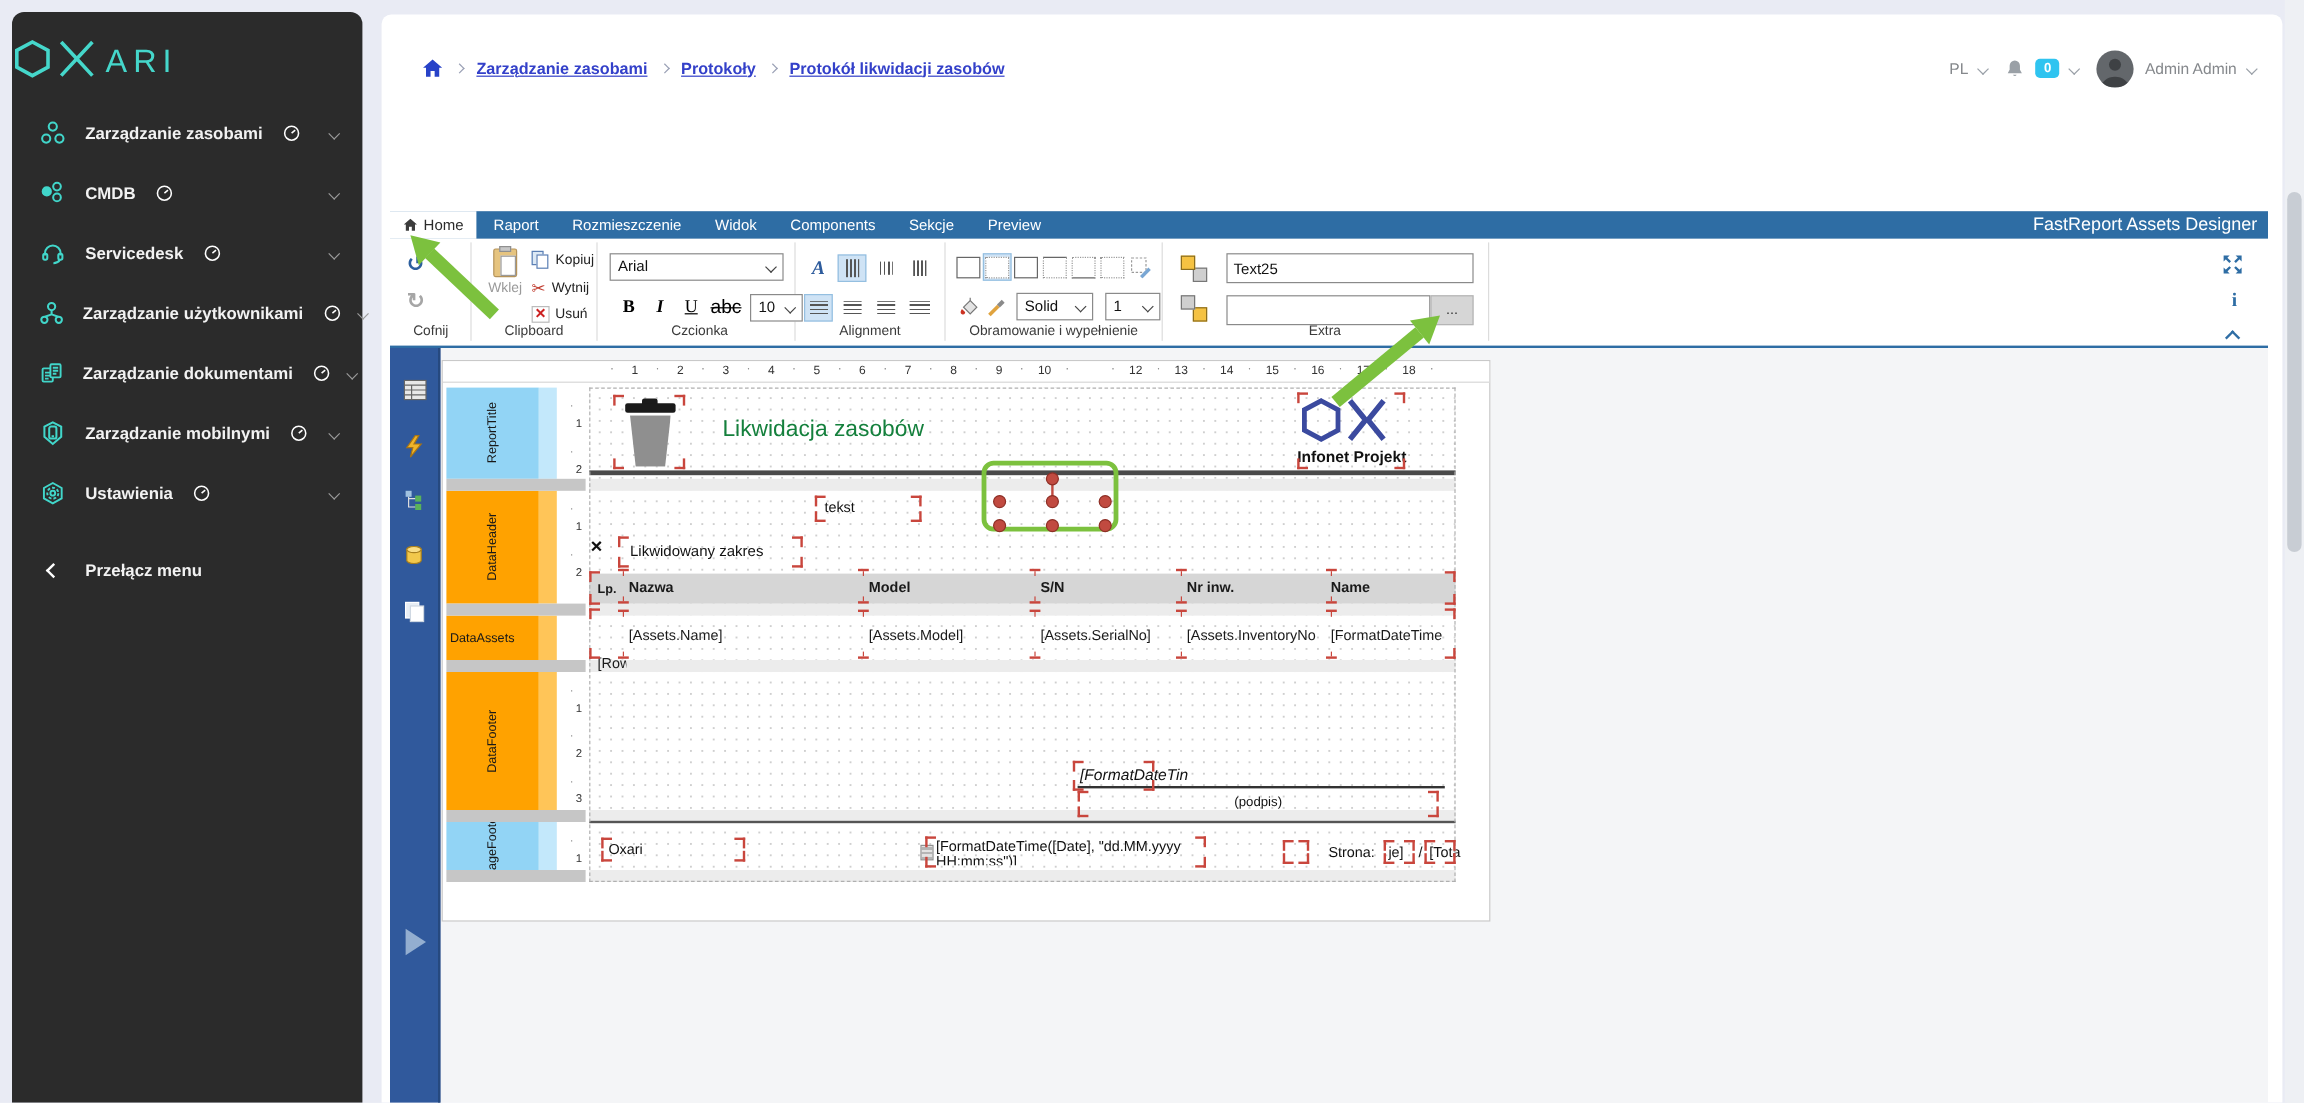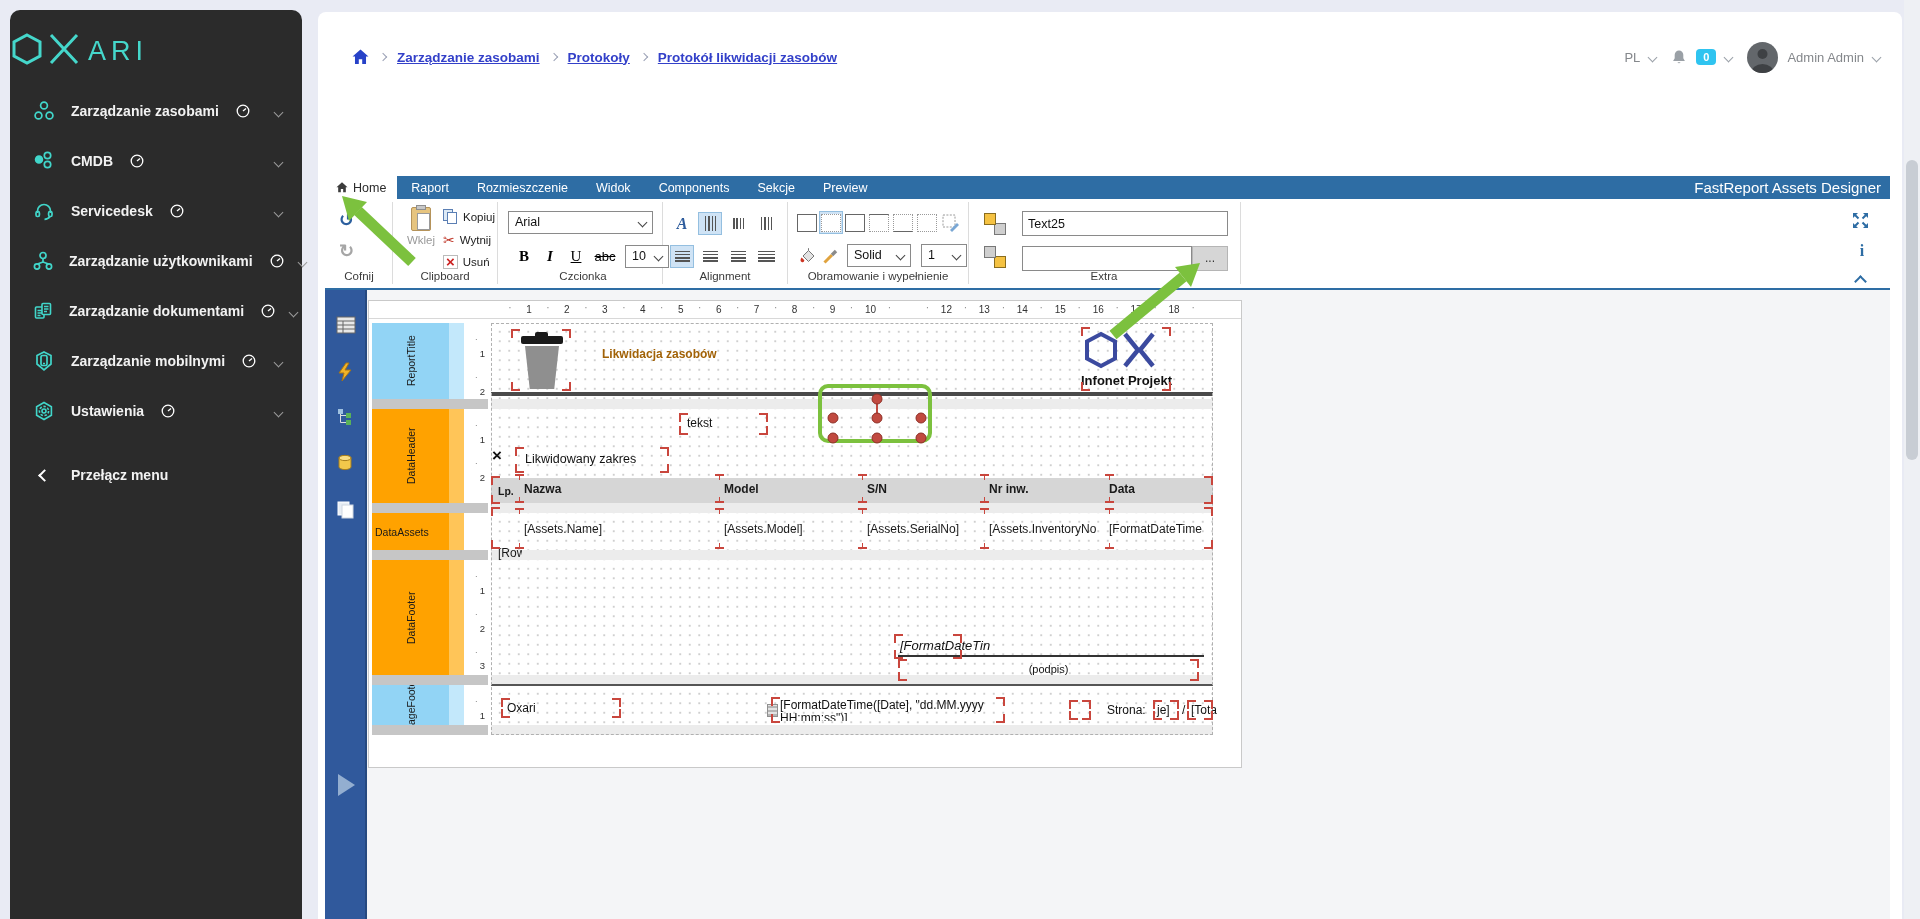--- a/index.html
+++ b/index.html
@@ -361,21 +361,21 @@
     <div class="sq" style="left:187px;top:46px">
         <span style="font-family:'Liberation Serif',serif;font-weight:800;font-size:15px">B</span>
       </div>
     <div class="sq" style="left:213px;top:46px">
         <span style="font-family:'Liberation Serif',serif;font-style:italic;font-weight:700;font-size:15px">I</span>
       </div>
     <div class="sq" style="left:239px;top:46px">
         <span style="font-family:'Liberation Serif',serif;font-size:15px;text-decoration:underline">U</span>
       </div>
     <div class="sq" style="left:265px;top:46px;width:30px">
-        <span style="font-size:13px;text-decoration:line-through">abc</span>
+        <span style="font-size:16px;text-decoration:line-through">abc</span>
       </div>
     <div class="combo" style="left:300px;top:46px;width:44px">10</div>
     <div class="glabel" style="left:258px">Czcionka</div>
 
     <div class="sq" style="left:345px;top:13px">
         <span style="font-family:'Liberation Serif',serif;font-weight:800;font-style:italic;font-size:16px;color:#2d5b9c">A</span>
       </div>
     <div class="sq sel" style="left:373px;top:13px">
         <span class="vbars"></span>
       </div>
@@ -621,21 +621,21 @@
     <div id="printable"></div>
 
     <div class="obj" style="left:142px;top:28px;width:60px;height:62px">
         <b></b>
       </div>
     <div style="position:absolute;left:152px;top:31px;z-index:4">
       <span style="position:absolute;left:14px;top:0;width:13px;height:5px;background:#1a1a1a;border-radius:2px 2px 0 0"></span>
       <span style="position:absolute;left:0;top:4px;width:42px;height:8px;background:#1a1a1a;border-radius:2px"></span>
       <span style="position:absolute;left:4px;top:14px;width:34px;height:43px;background:#8f8f8f;clip-path:polygon(0 0,100% 0,86% 100%,14% 100%)"></span>
     </div>
-    <div class="ctext" style="left:233px;top:46px;font-size:12px;font-weight:700;color:#a16207">Likwidacja zasobów</div>
+    <div class="ctext" style="left:233px;top:46px;font-size:19px;font-weight:400;color:#15803d">Likwidacja zasobów</div>
     <div class="obj" style="left:712px;top:26px;width:90px;height:64px">
         <b></b>
       </div>
     <div style="position:absolute;left:714px;top:28px;z-index:4">
       <svg width="86" height="44" viewBox="0 0 86 44">
           <polygon points="18,5 32,12.5 32,29.5 18,37 4,29.5 4,12.5" fill="none" stroke="#3b4a9f" stroke-width="4"></polygon>
           <path d="M42 5 L55 21 L42 37" fill="none" stroke="#3b4a9f" stroke-width="4.5"></path>
           <path d="M70 5 L57 21 L70 37" fill="none" stroke="#3b4a9f" stroke-width="4.5"></path>
         </svg>
     </div>
@@ -705,21 +705,21 @@
       <span class="hdot" style="left:99px;top:30px"></span>
       <span class="hdot" style="left:11px;top:50px"></span>
       <span class="hdot" style="left:55px;top:50px"></span>
       <span class="hdot" style="left:99px;top:50px"></span>
     </div>
   <div class="hcell" style="left: 129px; width: 24px; font-size: 10.5px; top: 184px;">Lp.</div>
       <div class="hcell" style="left: 155px; width: 198px;">Nazwa</div>
       <div class="hcell" style="left: 355px; width: 141px;">Model</div>
       <div class="hcell" style="left: 498px; width: 120px;">S/N</div>
       <div class="hcell" style="left: 620px; width: 118px;">Nr inw.</div>
-      <div class="hcell" style="left: 740px; width: 104px;">Data</div>
+      <div class="hcell" style="left: 740px; width: 104px;">Name</div>
       <div class="dcell" style="left: 129px; width: 24px; margin-top: 24px;">[Row</div>
       <div class="dcell" style="left: 155px; width: 198px;">[Assets.Name]</div>
       <div class="dcell" style="left: 355px; width: 141px;">[Assets.Model]</div>
       <div class="dcell" style="left: 498px; width: 120px;">[Assets.SerialNo]</div>
       <div class="dcell" style="left: 620px; width: 118px;">[Assets.InventoryNo</div>
       <div class="dcell" style="left: 740px; width: 104px;">[FormatDateTime</div>
       <div class="tk" style="left: 146px; top: 173px;"></div>
       <div class="tk flip" style="left: 146px; top: 196px;"></div>
       <div class="tk" style="left: 146px; top: 207px;"></div>
       <div class="tk flip" style="left: 146px; top: 242px;"></div>

